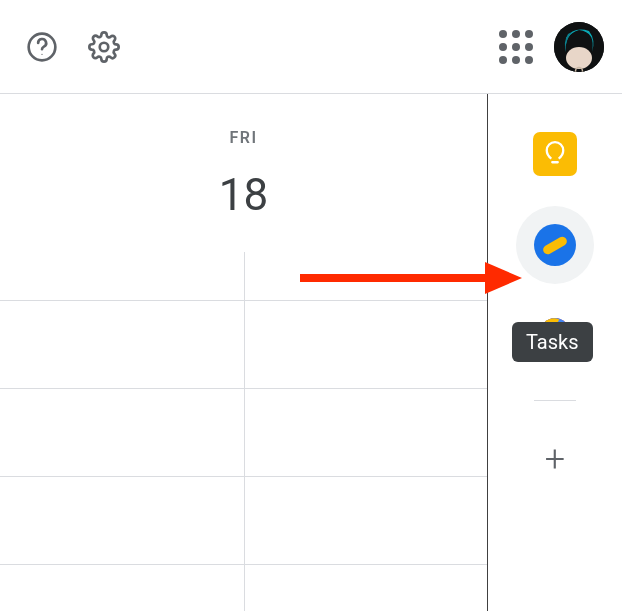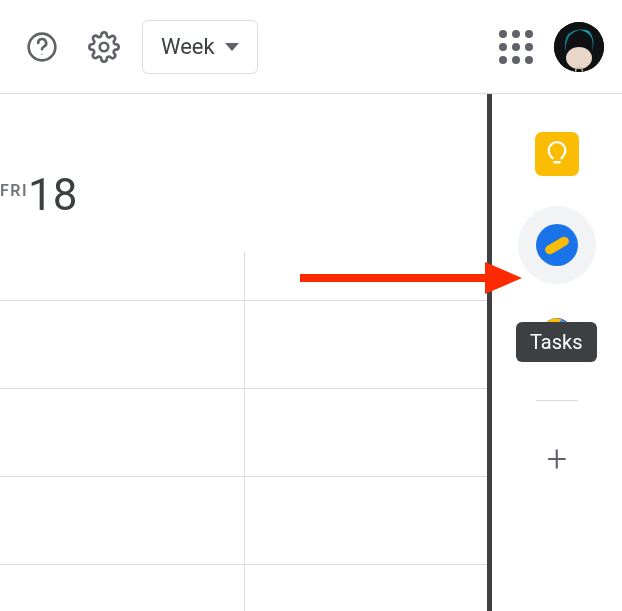--- a/index.html
+++ b/index.html
@@ -91,33 +91,34 @@
       flex: 0 0 487px;
       position: relative;
     }
     .day-headers {
       display: flex;
       height: 158px;
     }
     .day-col {
       flex: 1;
       display: flex;
+      flex-direction: column;
       align-items: center;
       padding-top: 34px;
     }
     .day-name {
       font-size: 16px;
       font-weight: 600;
       letter-spacing: 1.5px;
       color: #70757a;
     }
     .day-num {
       font-size: 44px;
       color: #3c4043;
-      margin-top: 10px;
+      margin-top: 22px;
       font-weight: 400;
     }
 
     .grid-rows {
       position: absolute;
       left: 0;
       top: 206px;
       width: 487px;
     }
     .grid-rows .hline {
@@ -128,21 +129,21 @@
       position: absolute;
       top: 158px;
       bottom: 0;
       left: 50%;
       border-left: 1px solid #dadce0;
     }
 
     
     .sidepanel {
       flex: 0 0 135px;
-      border-left: 5px solid #404040;
+      border-left: 1px solid #404040;
       position: relative;
       display: flex;
       flex-direction: column;
       align-items: center;
       padding-top: 38px;
       gap: 30px;
     }
 
     .keep-icon {
       width: 44px; height: 44px;
@@ -245,24 +246,20 @@
       <path d="M9.1 9a3 3 0 1 1 4.3 2.7c-.9.5-1.4 1-1.4 2" stroke-linecap="round"></path>
       <circle cx="12" cy="17.5" r="0.5" fill="currentColor" stroke="none"></circle>
     </svg>
   </div>
   <div class="icon-btn">
     <svg width="32" height="32" viewBox="0 0 24 24" fill="none" stroke="currentColor" stroke-width="2">
       <circle cx="12" cy="12" r="3.2"></circle>
       <path d="M19.4 15a1.7 1.7 0 0 0 .34 1.87l.06.06a2 2 0 1 1-2.83 2.83l-.06-.06a1.7 1.7 0 0 0-1.87-.34 1.7 1.7 0 0 0-1.03 1.56V21a2 2 0 1 1-4 0v-.09a1.7 1.7 0 0 0-1.11-1.56 1.7 1.7 0 0 0-1.87.34l-.06.06a2 2 0 1 1-2.83-2.83l.06-.06a1.7 1.7 0 0 0 .34-1.87 1.7 1.7 0 0 0-1.56-1.03H3a2 2 0 1 1 0-4h.09a1.7 1.7 0 0 0 1.56-1.11 1.7 1.7 0 0 0-.34-1.87l-.06-.06a2 2 0 1 1 2.83-2.83l.06.06a1.7 1.7 0 0 0 1.87.34H9a1.7 1.7 0 0 0 1.03-1.56V3a2 2 0 1 1 4 0v.09a1.7 1.7 0 0 0 1.03 1.56 1.7 1.7 0 0 0 1.87-.34l.06-.06a2 2 0 1 1 2.83 2.83l-.06.06a1.7 1.7 0 0 0-.34 1.87V9a1.7 1.7 0 0 0 1.56 1.03H21a2 2 0 1 1 0 4h-.09a1.7 1.7 0 0 0-1.56 1.03z"></path>
     </svg>
   </div>
-  <div class="view-switcher">
-    <span>Week</span>
-    <span class="caret"></span>
-  </div>
 
   <div class="toolbar-spacer"></div>
 
   <div class="icon-btn">
     <div class="grid-icon">
       <span></span>
         <span></span>
         <span></span>
       <span></span>
         <span></span>

